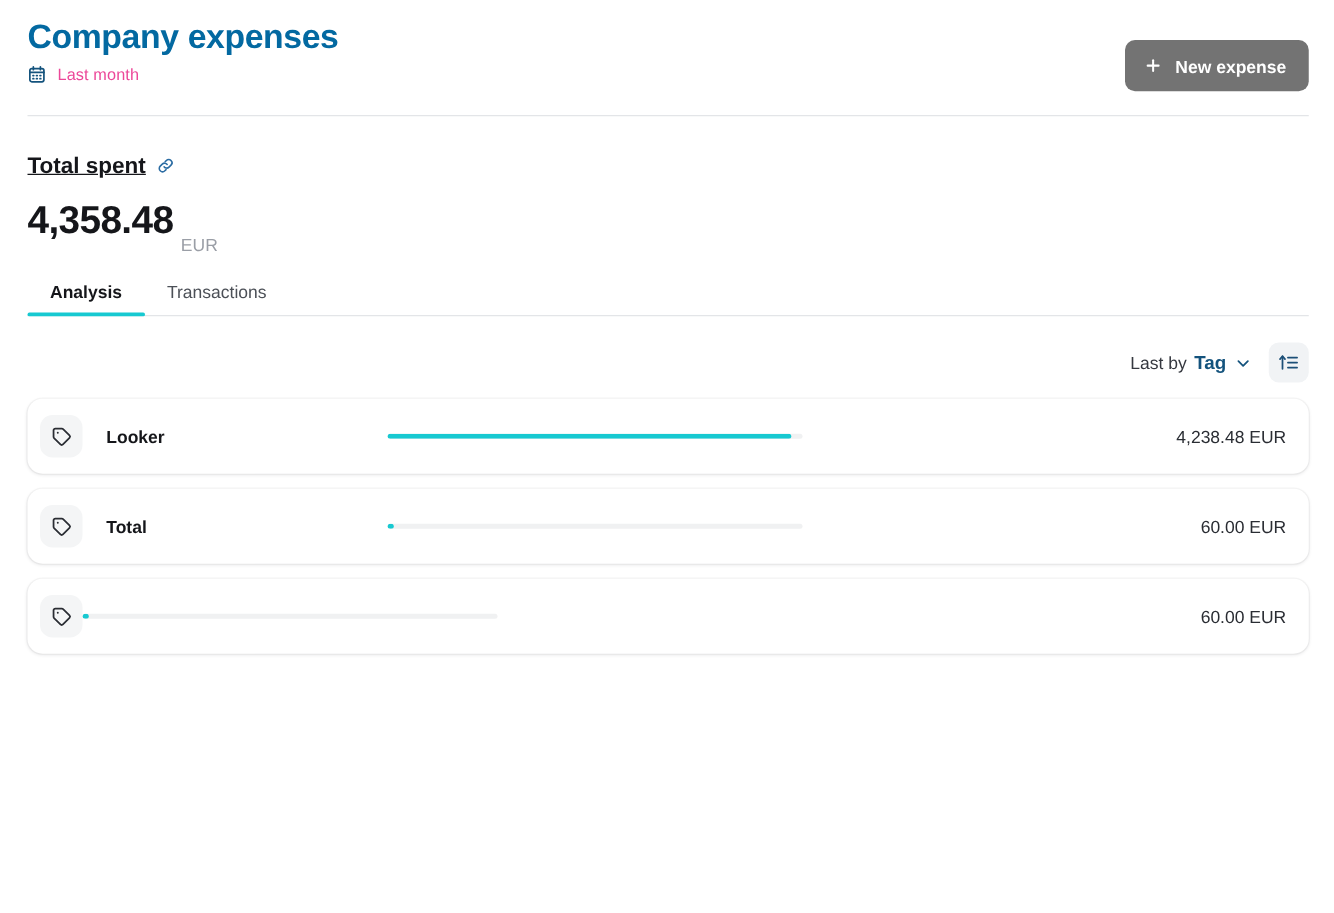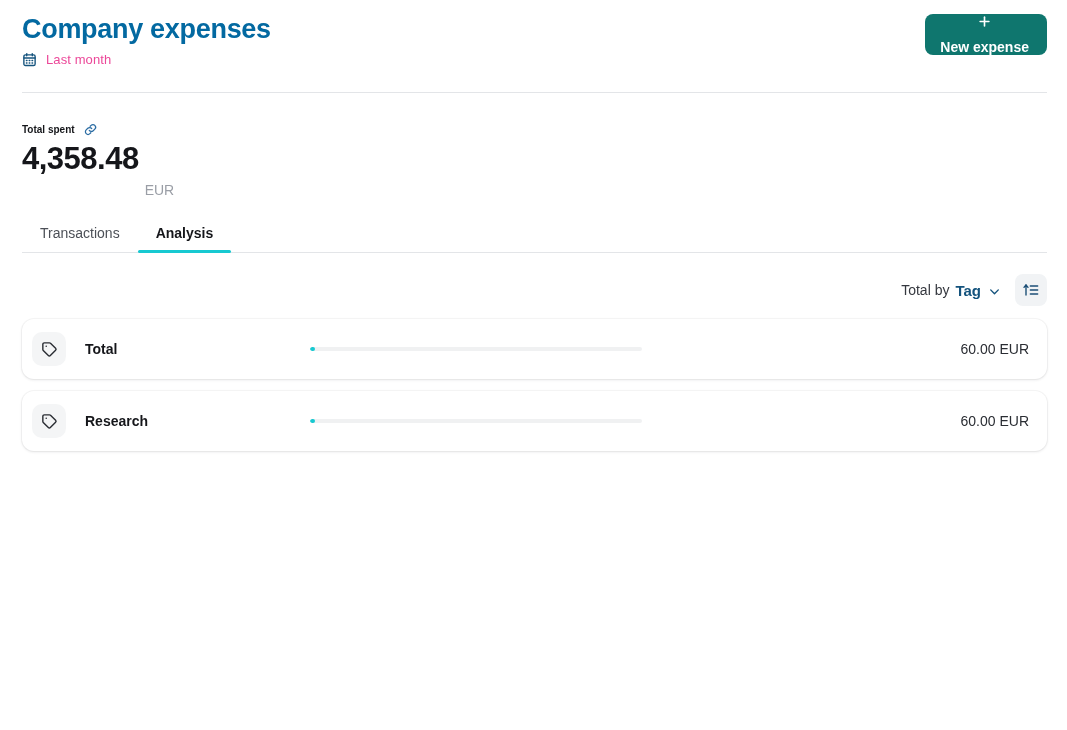--- a/index.html
+++ b/index.html
@@ -54,35 +54,34 @@
   .period-label {
     font-size: 13px;
     font-weight: normal;
     color: #ec4899;
     letter-spacing: 0.1px;
   }
 
   .new-expense-btn {
     position: absolute;
     right: 0;
-    top: 2px;
+    top: 20px;
     height: 41px;
     padding: 0 18px 0 15px;
-    background: #0f766e;
+    background: #737373;
     color: #ffffff;
     border: none;
     border-radius: 8px;
     display: flex;
     align-items: center;
     gap: 10px;
     font-family: "Liberation Sans", sans-serif;
     font-size: 14px;
     font-weight: bold;
     cursor: pointer;
-    flex-direction: column;
   }
 
   .plus-icon {
     width: 15px;
     height: 15px;
     display: block;
   }
 
   .divider {
     position: absolute;
@@ -100,35 +99,36 @@
     top: 122px;
   }
 
   .total-label-row {
     display: flex;
     align-items: center;
     gap: 8px;
   }
 
   .total-label {
-    font-size: 10px;
+    font-size: 18px;
     font-weight: bold;
     color: #15161a;
+    text-decoration: underline;
   }
 
   .link-icon {
     width: 15px;
     height: 15px;
     display: block;
     color: #2b6ca3;
   }
 
   .total-amount-row {
     display: flex;
-    align-items: flex-start;
+    align-items: center;
     gap: 6px;
     margin-top: 5px;
   }
 
   .total-amount {
     font-size: 31px;
     font-weight: bold;
     color: #15161a;
     letter-spacing: -0.5px;
     line-height: 34px;
@@ -365,31 +365,31 @@
         </svg>
       </span>
     </div>
     <div class="total-amount-row">
       <span class="total-amount">4,358.48</span>
       <span class="total-currency">EUR</span>
     </div>
   </div>
 
   <div class="tabs">
+    <button class="tab active">
+      <span>Analysis</span>
+    </button>
     <button class="tab">
       <span>Transactions</span>
     </button>
-    <button class="tab active">
-      <span>Analysis</span>
-    </button>
   </div>
 
   <div class="controls">
     <div class="view-by">
-      <span class="view-by-label">Total by</span>
+      <span class="view-by-label">Last by</span>
       <span class="view-by-value">Tag</span>
       <span class="chevron-icon">
         <svg viewBox="0 0 24 24" fill="none" stroke="currentColor" stroke-width="2.6" stroke-linecap="round" stroke-linejoin="round" width="13" height="13">
           <polyline points="5 9 12 16 19 9"></polyline>
         </svg>
       </span>
     </div>
     <button class="sort-btn">
       <span class="sort-icon">
         <svg viewBox="0 0 24 24" fill="none" stroke="currentColor" stroke-width="2.1" stroke-linecap="round" stroke-linejoin="round" width="16" height="16">
@@ -398,48 +398,62 @@
           <line x1="11" y1="6" x2="22" y2="6"></line>
           <line x1="11" y1="12" x2="22" y2="12"></line>
           <line x1="11" y1="18" x2="22" y2="18"></line>
         </svg>
       </span>
     </button>
   </div>
 
   <div class="rows">
 
-
     <div class="row">
       <span class="row-icon-wrap">
         <span class="tag-icon">
           <svg viewBox="0 0 24 24" fill="none" stroke="currentColor" stroke-width="2" stroke-linecap="round" stroke-linejoin="round" width="17" height="17">
             <path d="M20.6 13.2l-7.4 7.4a2 2 0 0 1-2.83 0l-7.2-7.2A2 2 0 0 1 2.6 12V4.6A2 2 0 0 1 4.6 2.6H12a2 2 0 0 1 1.4.58l7.2 7.2a2 2 0 0 1 0 2.82z"></path>
             <circle cx="7.4" cy="7.4" r="1.1" fill="currentColor" stroke="none"></circle>
           </svg>
         </span>
       </span>
-      <span class="row-name">Total</span>
+      <span class="row-name">Looker</span>
       <span class="bar-wrap">
-        <span class="bar-fill" style="width: 1.38%;"></span>
-      </span>
-      <span class="row-amount">60.00 EUR</span>
+        <span class="bar-fill" style="width: 97.25%;"></span>
+      </span>
+      <span class="row-amount">4,238.48 EUR</span>
     </div>
 
     <div class="row">
       <span class="row-icon-wrap">
         <span class="tag-icon">
           <svg viewBox="0 0 24 24" fill="none" stroke="currentColor" stroke-width="2" stroke-linecap="round" stroke-linejoin="round" width="17" height="17">
             <path d="M20.6 13.2l-7.4 7.4a2 2 0 0 1-2.83 0l-7.2-7.2A2 2 0 0 1 2.6 12V4.6A2 2 0 0 1 4.6 2.6H12a2 2 0 0 1 1.4.58l7.2 7.2a2 2 0 0 1 0 2.82z"></path>
             <circle cx="7.4" cy="7.4" r="1.1" fill="currentColor" stroke="none"></circle>
           </svg>
         </span>
       </span>
-      <span class="row-name">Research</span>
+      <span class="row-name">Total</span>
       <span class="bar-wrap">
         <span class="bar-fill" style="width: 1.38%;"></span>
       </span>
       <span class="row-amount">60.00 EUR</span>
     </div>
 
+    <div class="row">
+      <span class="row-icon-wrap">
+        <span class="tag-icon">
+          <svg viewBox="0 0 24 24" fill="none" stroke="currentColor" stroke-width="2" stroke-linecap="round" stroke-linejoin="round" width="17" height="17">
+            <path d="M20.6 13.2l-7.4 7.4a2 2 0 0 1-2.83 0l-7.2-7.2A2 2 0 0 1 2.6 12V4.6A2 2 0 0 1 4.6 2.6H12a2 2 0 0 1 1.4.58l7.2 7.2a2 2 0 0 1 0 2.82z"></path>
+            <circle cx="7.4" cy="7.4" r="1.1" fill="currentColor" stroke="none"></circle>
+          </svg>
+        </span>
+      </span>
+      <span class="bar-wrap">
+        <span class="bar-fill" style="width: 1.38%;"></span>
+      </span>
+      <span class="row-amount">60.00 EUR</span>
+    </div>
+
   </div>
 
 </div>
 
 </body></html>

